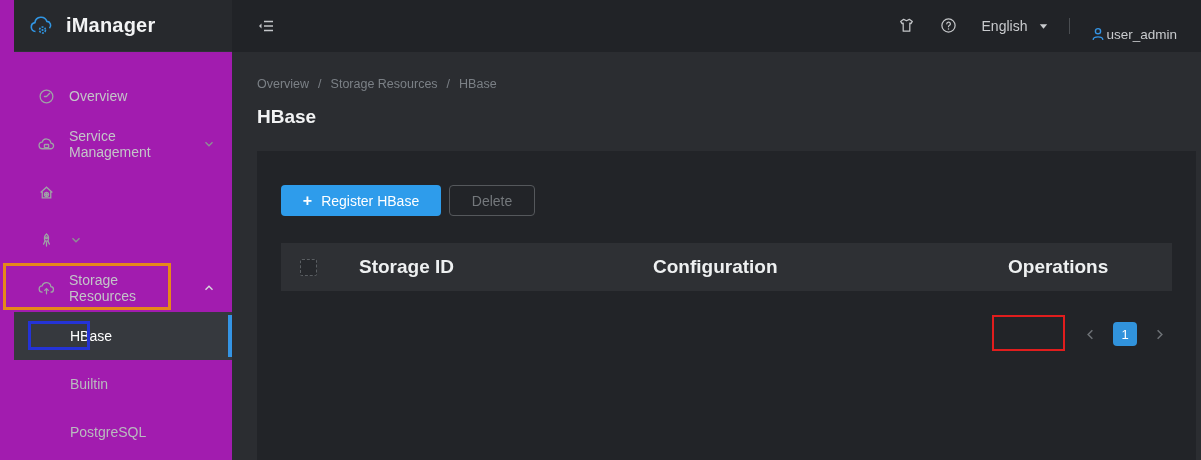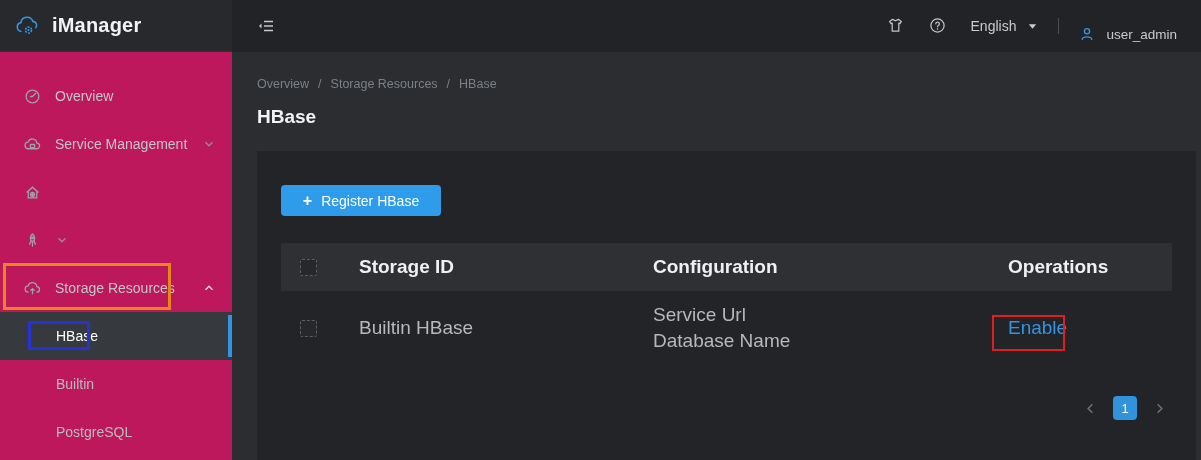--- a/index.html
+++ b/index.html
@@ -7,21 +7,21 @@
   body {
     font-family:"Liberation Sans", sans-serif;
     background:#222428;
     color:#c3c5c8;
     overflow:hidden;
     position:relative;
   }
   .app { display:flex; width:1201px; height:460px; }
 
   
-  .sidebar { width:232px; min-width:232px; background:#be185d; display:flex; flex-direction:column; }
+  .sidebar { width:232px; min-width:232px; background:#a21caf; display:flex; flex-direction:column;padding-left:14px; }
   .logo-area {
     height:52px; display:flex; align-items:center; gap:11px;
     padding-left:15px; border-bottom:1px solid #2f3136; background:#27292d;
   }
   .logo-text { color:#f2f3f4; font-size:20px; font-weight:bold; letter-spacing:.2px; }
   .side-nav { padding-top:20px; flex:1; }
   .nav-item {
     height:48px; display:flex; align-items:center; gap:14px;
     padding:0 16px 0 24px; font-size:14px; color:#c3c5c8; cursor:pointer;
   }
@@ -43,21 +43,21 @@
   .topbar {
     height:52px; background:#212327; display:flex; align-items:center;
     padding:0 24px 0 25px; flex:none;
   }
   .icon-btn { width:18px; height:18px; color:#c4c6c9; cursor:pointer; }
   .topbar-right { margin-left:auto; display:flex; align-items:center; }
   .topbar-right .gap { width:24px; }
   .lang-select { display:flex; align-items:center; gap:11px; color:#c9cbce; font-size:14px; cursor:pointer; }
   .caret { width:11px; height:11px; color:#c9cbce; }
   .v-divider { width:1px; height:16px; background:#4a4d51; margin:0 20px; }
-  .user-box { display:flex; align-items:center; gap:11px; cursor:pointer;margin-top:16px; }
+  .user-box { display:flex; align-items:center; cursor:pointer;margin-top:16px; }
   .user-icon { width:16px; height:16px; color:#3494e4; }
   .user-name { font-size:13.5px; color:#c9cbce; }
 
   .content { flex:1; background:#2b2d31; padding:25px 5px 0 25px; display:flex; flex-direction:column; min-height:0; }
   .breadcrumb { font-size:12.5px; color:#7b8086; display:flex; gap:9px; align-items:center; }
   .breadcrumb .crumb-link { cursor:pointer; }
   .page-title { margin-top:15px; font-size:19px; font-weight:bold; color:#f2f3f4; }
 
   .panel { margin-top:23px; background:#222428; flex:1; padding:34px 24px 0 24px; }
   .btn-row { display:flex; gap:8px; }
@@ -253,45 +253,33 @@
       </div>
 
       <h1 class="page-title">HBase</h1>
 
       <section class="panel">
         <div class="btn-row">
           <button class="btn btn-primary">
             <span class="plus">+</span>
             <span>Register HBase</span>
           </button>
+          <button class="btn btn-ghost">Delete</button>
         </div>
 
         <div class="table">
           <div class="t-head">
             <div class="col-check">
               <span class="checkbox"></span>
             </div>
             <div class="col-id">Storage ID</div>
             <div class="col-config">Configuration</div>
             <div class="col-ops">Operations</div>
           </div>
 
-          <div class="t-row">
-            <div class="col-check">
-              <span class="checkbox"></span>
-            </div>
-            <div class="col-id">Builtin HBase</div>
-            <div class="col-config config-lines">
-              <div>Service Url</div>
-              <div>Database Name</div>
-            </div>
-            <div class="col-ops">
-              <span class="link">Enable</span>
-            </div>
-          </div>
         </div>
 
         <div class="pagination">
           <span class="page-arrow">
             <svg viewBox="0 0 16 16" width="15" height="15" fill="none" stroke="currentColor" stroke-width="1.6">
               <polyline points="10,3.5 5.5,8 10,12.5"></polyline>
             </svg>
           </span>
           <span class="page-num">1</span>
           <span class="page-arrow">

